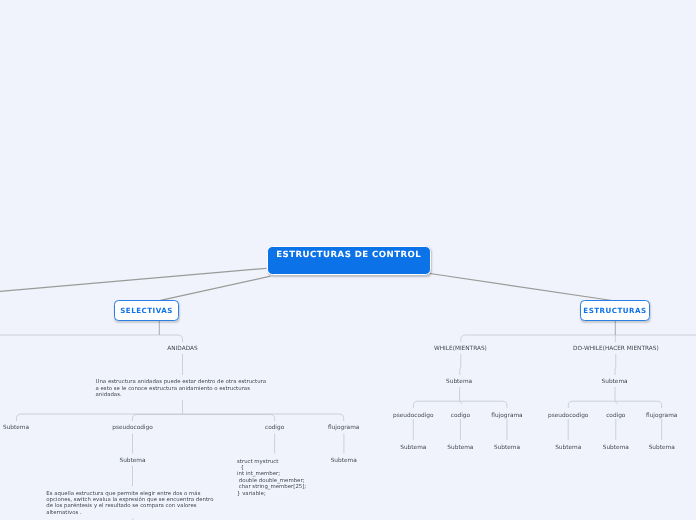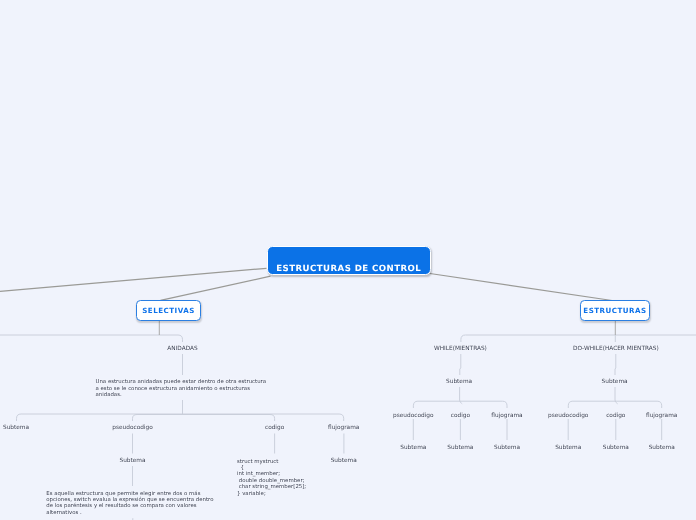--- a/index.html
+++ b/index.html
@@ -8,29 +8,29 @@
        font-family:"DejaVu Sans",sans-serif;-webkit-font-smoothing:antialiased;}
   #stage{position:relative;width:696px;height:520px;overflow:hidden;
          transform:translateZ(0);-webkit-font-smoothing:antialiased;}
   .lbl,.para,.root,.branch{-webkit-font-smoothing:antialiased;
          text-rendering:geometricPrecision;opacity:0.999;}
   svg.links{position:absolute;left:0;top:0;width:696px;height:520px;
             pointer-events:none;}
   .node{position:absolute;box-sizing:border-box;}
   .root{left:266.5px;top:245.5px;width:164.5px;height:29.5px;
         background:#0b72e7;border-radius:5.5px;color:#fff;font-weight:bold;
-        font-size:8.6px;letter-spacing:.45px;display:flex;align-items:flex-end;
+        font-size:8.6px;letter-spacing:.45px;display:flex;align-items:flex-start;
         justify-content:center;border:1.4px solid #ffffff;
         box-shadow:1px 1.6px 1.8px rgba(0,0,0,.22);
         white-space:nowrap;box-sizing:border-box;line-height:1;padding-top:4px;}
   .branch{background:#fff;border:1.3px solid #2b7fe2;border-radius:4.5px;
           color:#0d72ea;font-weight:bold;font-size:7.1px;letter-spacing:.5px;
           display:flex;align-items:center;justify-content:center;
           box-shadow:0.8px 1.4px 1.6px rgba(0,0,0,.16);height:20.5px;white-space:nowrap;}
-  .b-sel{left:136px;top:300px;width:65px;}
+  .b-sel{left:114px;top:300px;width:65px;}
   .b-rep{left:580px;top:300px;width:70px;}
   .lbl{position:absolute;font-size:5.8px;color:#3a4054;white-space:nowrap;
        transform:translate(-50%,0);line-height:1;
        text-shadow:0 0 1.2px rgba(255,255,255,.9),0 0 2px rgba(255,255,255,.7);}
   .para{position:absolute;font-size:5.4px;color:#353b4f;line-height:6.4px;
         white-space:pre-wrap;
         text-shadow:0 0 1.2px rgba(255,255,255,.9),0 0 2px rgba(255,255,255,.7);}
 </style>
 </head>
 <body>

